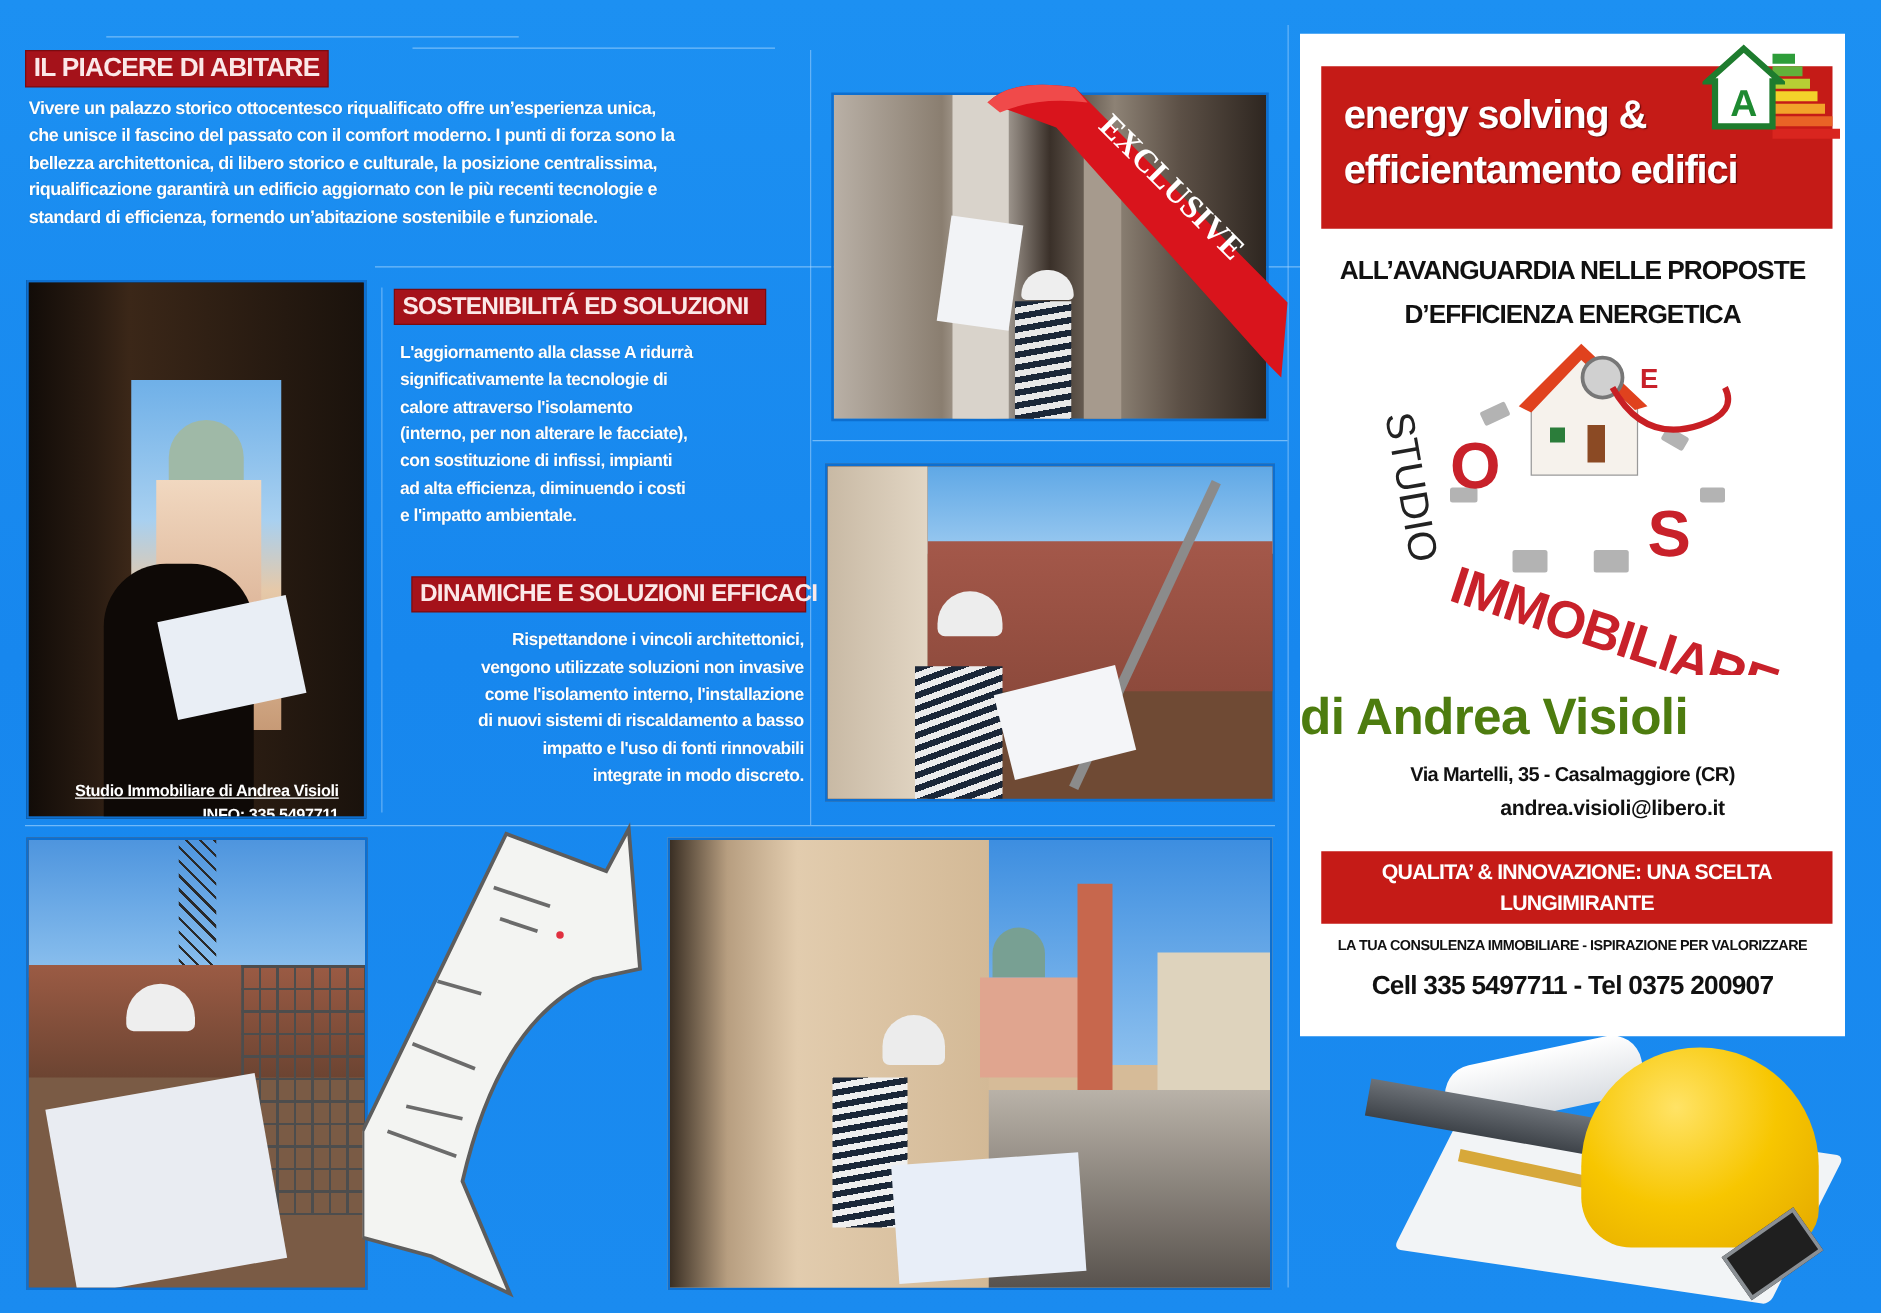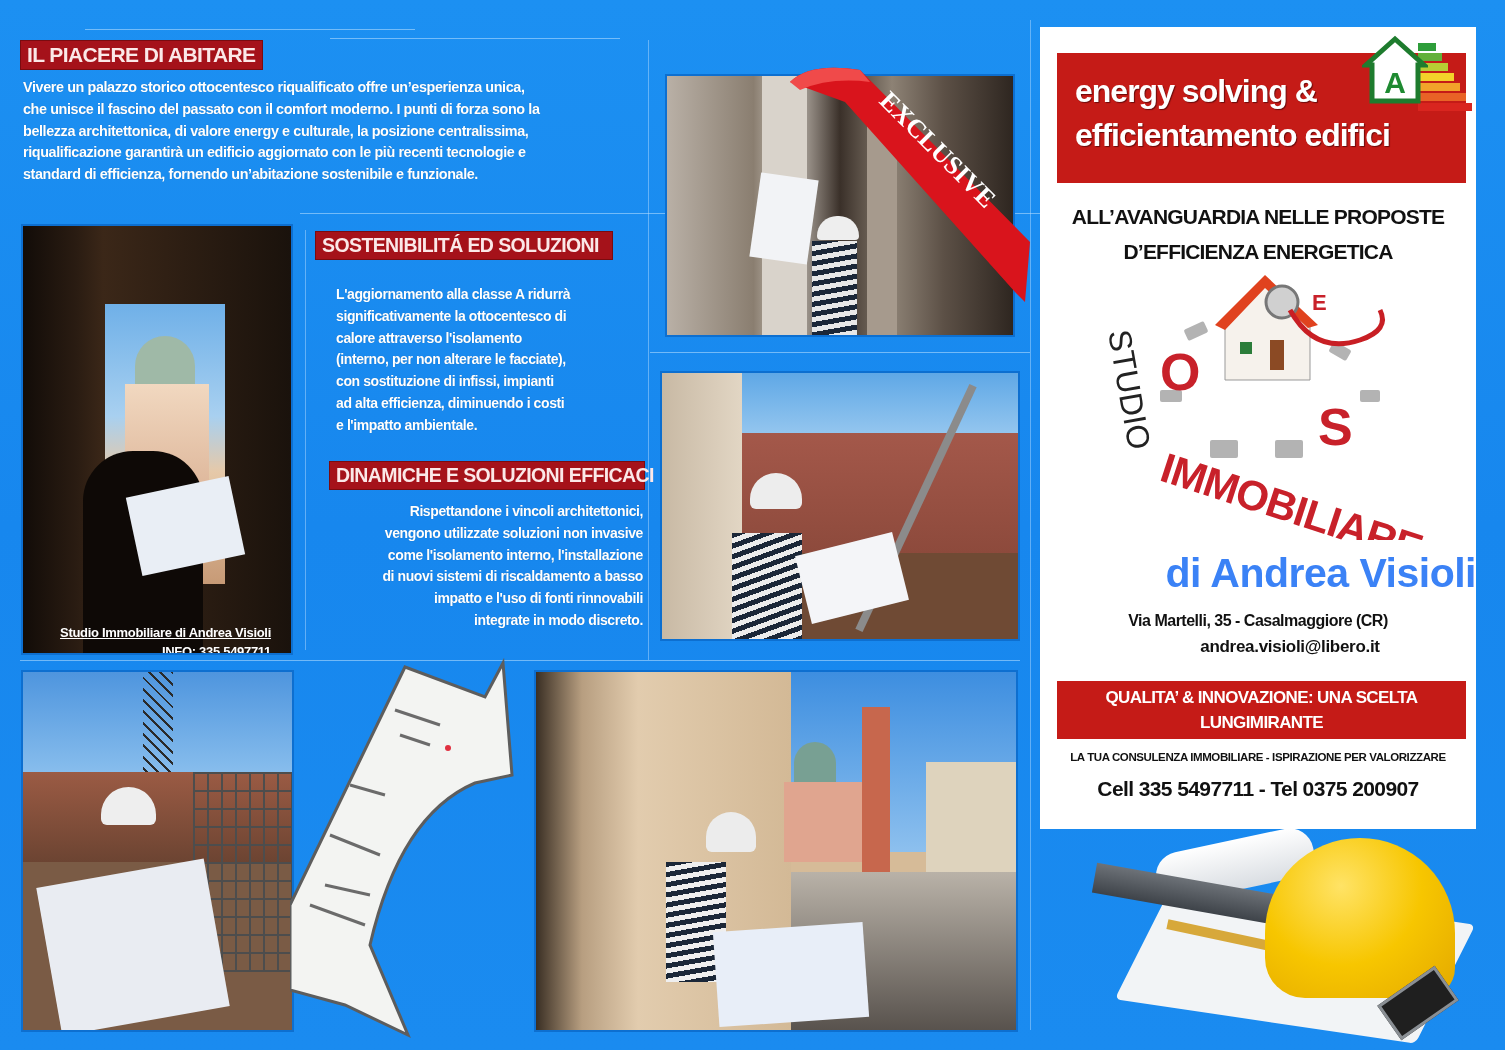--- a/index.html
+++ b/index.html
@@ -27,42 +27,42 @@
   <div class="hline" style="left:300px; top:213px; width:740px;"></div>
   <div class="hline" style="left:650px; top:352px; width:380px;"></div>
   <div class="vline" style="left:648px; top:40px; height:620px;"></div>
   <div class="vline" style="left:305px; top:230px; height:420px;"></div>
   <div class="vline" style="left:1030px; top:20px; height:1010px;"></div>
 
   <div class="heading" style="left:21px; top:41px; font-size:21px;">IL PIACERE DI ABITARE</div>
   <div class="body-text" style="left:23px; top:77px; width:600px; font-size:14.4px;">
     <div>Vivere un palazzo storico ottocentesco riqualificato offre un’esperienza unica,</div>
     <div>che unisce il fascino del passato con il comfort moderno. I punti di forza sono la</div>
-    <div>bellezza architettonica, di valore energy e culturale, la posizione centralissima,</div>
+    <div>bellezza architettonica, di libero storico e culturale, la posizione centralissima,</div>
     <div>riqualificazione garantirà un edificio aggiornato con le più recenti tecnologie e</div>
     <div>standard di efficienza, fornendo un’abitazione sostenibile e funzionale.</div>
   </div>
 
   <div class="photo" style="left:21px; top:224px; width:272px; height:431px; background:#1b1410;">
     <div class="ph" style="left:0; top:0; width:100%; height:100%; background:linear-gradient(90deg,#120c08 0%,#2a1c12 20%,#3b2718 30%,#1a120c 100%);"></div>
     <div class="ph" style="left:82px; top:78px; width:120px; height:280px; background:linear-gradient(180deg,#6fb0e8 0%,#a8d0f0 40%,#e6c9a9 60%,#c79a76 100%);"></div>
     <div class="ph" style="left:112px; top:110px; width:60px; height:50px; border-radius:30px 30px 0 0; background:#9fb9a7;"></div>
     <div class="ph" style="left:102px; top:158px; width:84px; height:150px; background:linear-gradient(180deg,#f1d8c0,#d6a98b);"></div>
     <div class="ph" style="left:60px; top:225px; width:120px; height:206px; border-radius:50px 50px 0 0; background:#0e0906;"></div>
     <div class="ph" style="left:110px; top:260px; width:105px; height:80px; background:#e9eef5; transform:rotate(-12deg);"></div>
     <div class="caption" style="right:20px; top:397px; width:260px;text-decoration:underline;">
       <div>Studio Immobiliare di Andrea Visioli</div>
       <div>INFO: 335 5497711</div>
     </div>
   </div>
 
   <div class="heading" style="left:316px; top:232px; width:296px; font-size:19.5px;">SOSTENIBILITÁ ED SOLUZIONI</div>
-  <div class="body-text" style="left:336px; top:271px; width:300px;margin-top:13px;">
+  <div class="body-text" style="left:320px; top:271px; width:300px;">
     <div>L'aggiornamento alla classe A ridurrà</div>
-    <div>significativamente la ottocentesco di</div>
+    <div>significativamente la tecnologie di</div>
     <div>calore attraverso l'isolamento</div>
     <div>(interno, per non alterare le facciate),</div>
     <div>con sostituzione di infissi, impianti</div>
     <div>ad alta efficienza, diminuendo i costi</div>
     <div>e l'impatto ambientale.</div>
   </div>
 
   <div class="heading" style="left:330px; top:462px; width:314px; font-size:19.5px;">DINAMICHE E SOLUZIONI EFFICACI</div>
   <div class="body-text" style="left:330px; top:501px; width:313px; text-align:right;">
     <div>Rispettandone i vincoli architettonici,</div>
@@ -168,21 +168,21 @@
       </g>
       <circle cx="192" cy="32" r="16" fill="#d0d0d0" stroke="#777" stroke-width="3"></circle>
       <path d="M200 40 Q225 85 270 70 Q300 60 290 40" stroke="#c81f24" stroke-width="5" fill="none"></path>
       <text x="70" y="120" font-family="Liberation Sans, sans-serif" font-weight="bold" font-size="52" fill="#c8212a">O</text>
       <text x="228" y="175" font-family="Liberation Sans, sans-serif" font-weight="bold" font-size="52" fill="#c8212a">S</text>
       <text x="222" y="40" font-family="Liberation Sans, sans-serif" font-weight="bold" font-size="22" fill="#c8212a">E</text>
       <text transform="translate(18,62) rotate(80)" font-family="Liberation Sans, sans-serif" font-size="32" fill="#222">STUDIO</text>
       <text transform="translate(68,210) rotate(18)" font-family="Liberation Sans, sans-serif" font-weight="bold" font-size="42" fill="#c8212a" letter-spacing="-1">IMMOBILIARE</text>
     </svg>
 
-    <div style="position:absolute; left:0; top:523px; width:436px; text-align:right; color:#3b82f6; font-weight:bold; font-size:41px; letter-spacing:-0.5px;">di Andrea Visioli</div>
+    <div style="position:absolute; left:0; top:523px; width:436px; text-align:left; color:#4d7c0f; font-weight:bold; font-size:41px; letter-spacing:-0.5px;">di Andrea Visioli</div>
     <div style="position:absolute; left:0; top:585px; width:436px; text-align:center; color:#111; font-weight:bold; font-size:16px; letter-spacing:-0.5px;">Via Martelli, 35 - Casalmaggiore (CR)</div>
     <div style="position:absolute; left:0; top:610px; width:436px; text-align:center; color:#111; font-weight:bold; font-size:17px; letter-spacing:-0.3px;margin-left:32px;">andrea.visioli@libero.it</div>
 
     <div class="redbar" style="left:17px; top:654px; width:409px; height:58px; text-align:center; color:#fff; font-weight:bold; font-size:17px; line-height:25px; padding-top:4px; letter-spacing:-0.6px;">
       <div>QUALITA’ &amp; INNOVAZIONE: UNA SCELTA</div>
       <div>LUNGIMIRANTE</div>
     </div>
 
     <div style="position:absolute; left:0; top:724px; width:436px; text-align:center; color:#111; font-weight:bold; font-size:11.5px; letter-spacing:-0.4px;">LA TUA CONSULENZA IMMOBILIARE - ISPIRAZIONE PER VALORIZZARE</div>
     <div style="position:absolute; left:0; top:750px; width:436px; text-align:center; color:#111; font-weight:bold; font-size:21px; letter-spacing:-0.6px;">Cell 335 5497711 - Tel 0375 200907</div>

